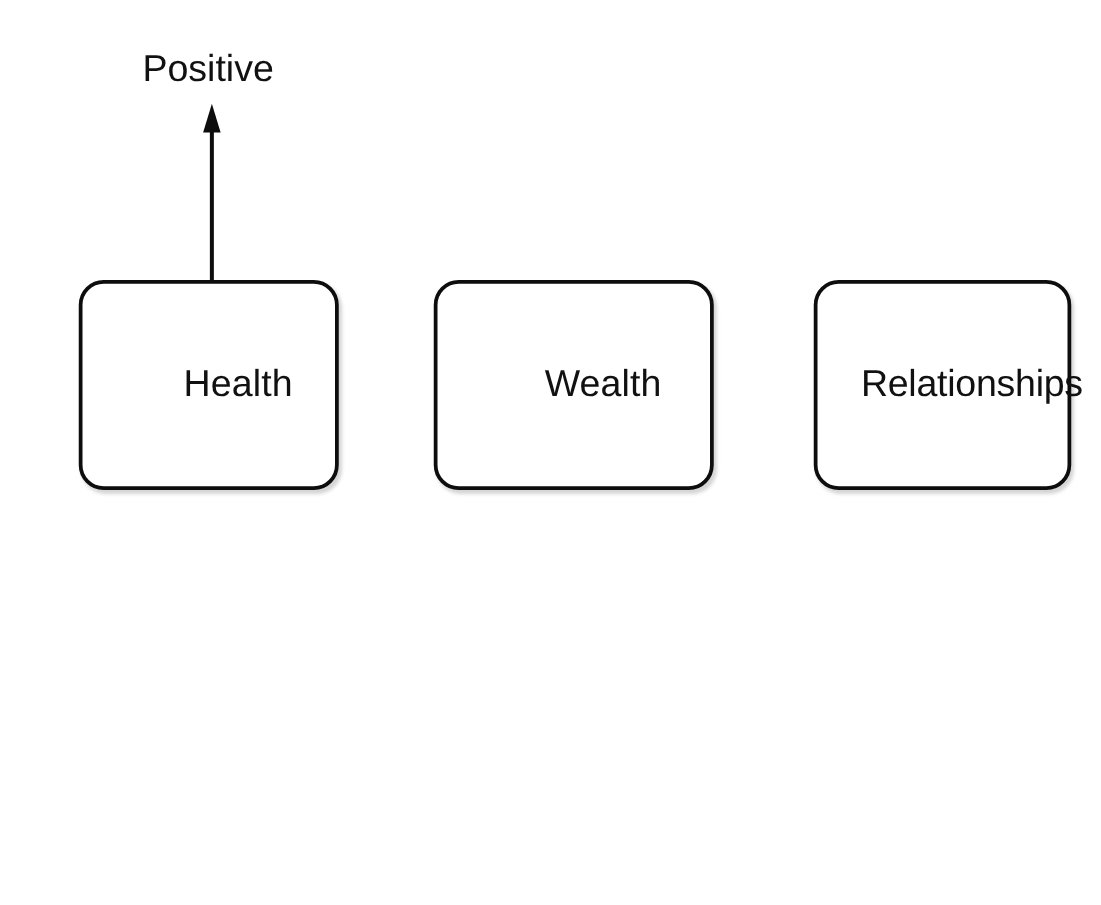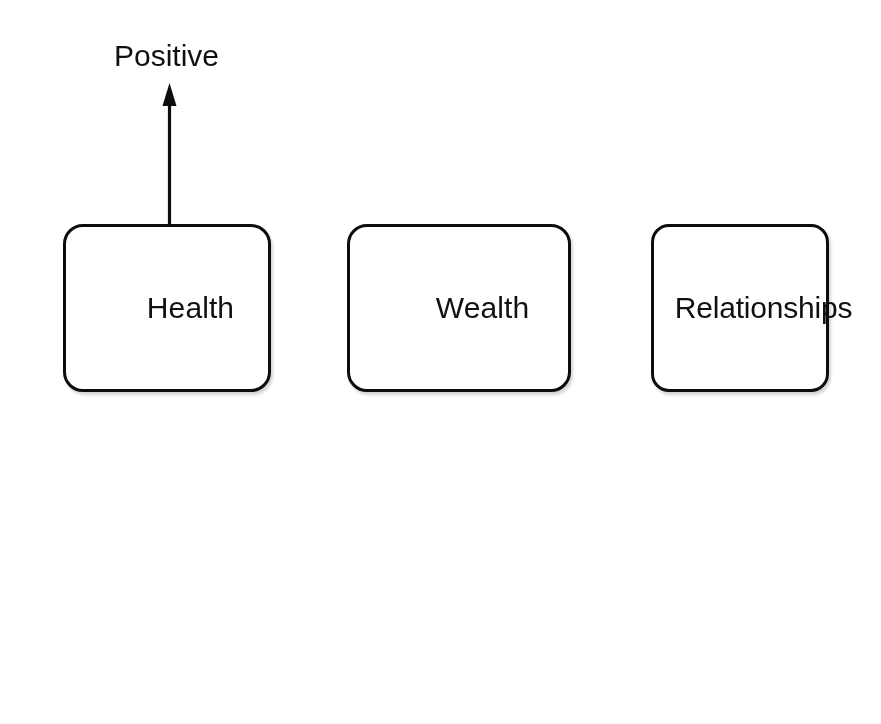--- a/index.html
+++ b/index.html
@@ -36,21 +36,21 @@
   .node-label {
     font-size: 30px;
     line-height: 1;
     color: #111111;
     white-space: nowrap;
     letter-spacing: 0.1px;
   }
 
   #node-health       { left: 63px;  top: 224px; width: 208px; height: 168px; }
   #node-wealth       { left: 347px; top: 224px; width: 224px; height: 168px; }
-  #node-relationships{ left: 651px; top: 224px; width: 178px; height: 168px; border-radius: 18px; }
+  #node-relationships{ left: 651px; top: 224px; width: 206px; height: 168px; }
 
   
   #node-relationships .node-label { letter-spacing: -0.2px; }
 
   
   #arrow-positive {
     position: absolute;
     left: 140px;
     top: 78px;
     width: 60px;

